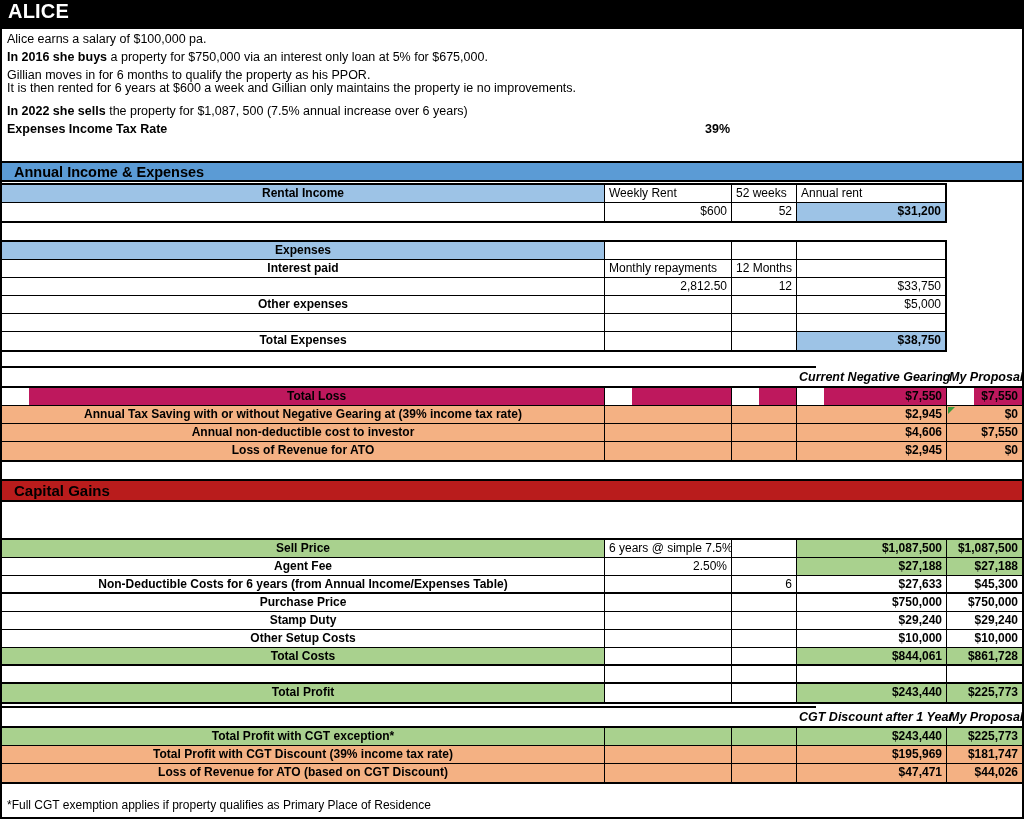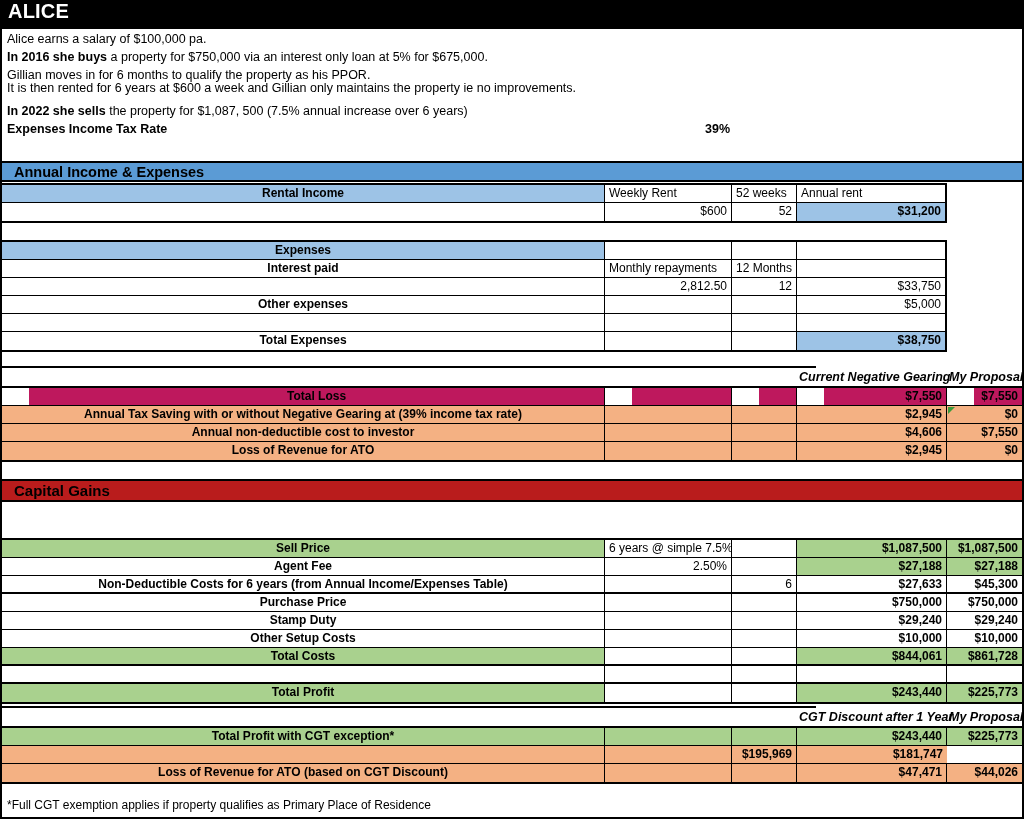--- a/index.html
+++ b/index.html
@@ -254,20 +254,21 @@
 
   <div class="tbl td">
     <div class="row g5 rG">
       <div class="c b">Total Profit with CGT exception*</div>
       <div class="c"></div>
       <div class="c"></div>
       <div class="c ar b">$243,440</div>
       <div class="c ar b">$225,773</div>
     </div>
     <div class="row g5 rO">
+      <div class="c b">Total Profit with CGT Discount (39% income tax rate)</div>
       <div class="c"></div>
       <div class="c"></div>
       <div class="c ar b">$195,969</div>
       <div class="c ar b">$181,747</div>
     </div>
     <div class="row g5 rO">
       <div class="c b">Loss of Revenue for ATO (based on CGT Discount)</div>
       <div class="c"></div>
       <div class="c"></div>
       <div class="c ar b">$47,471</div>

